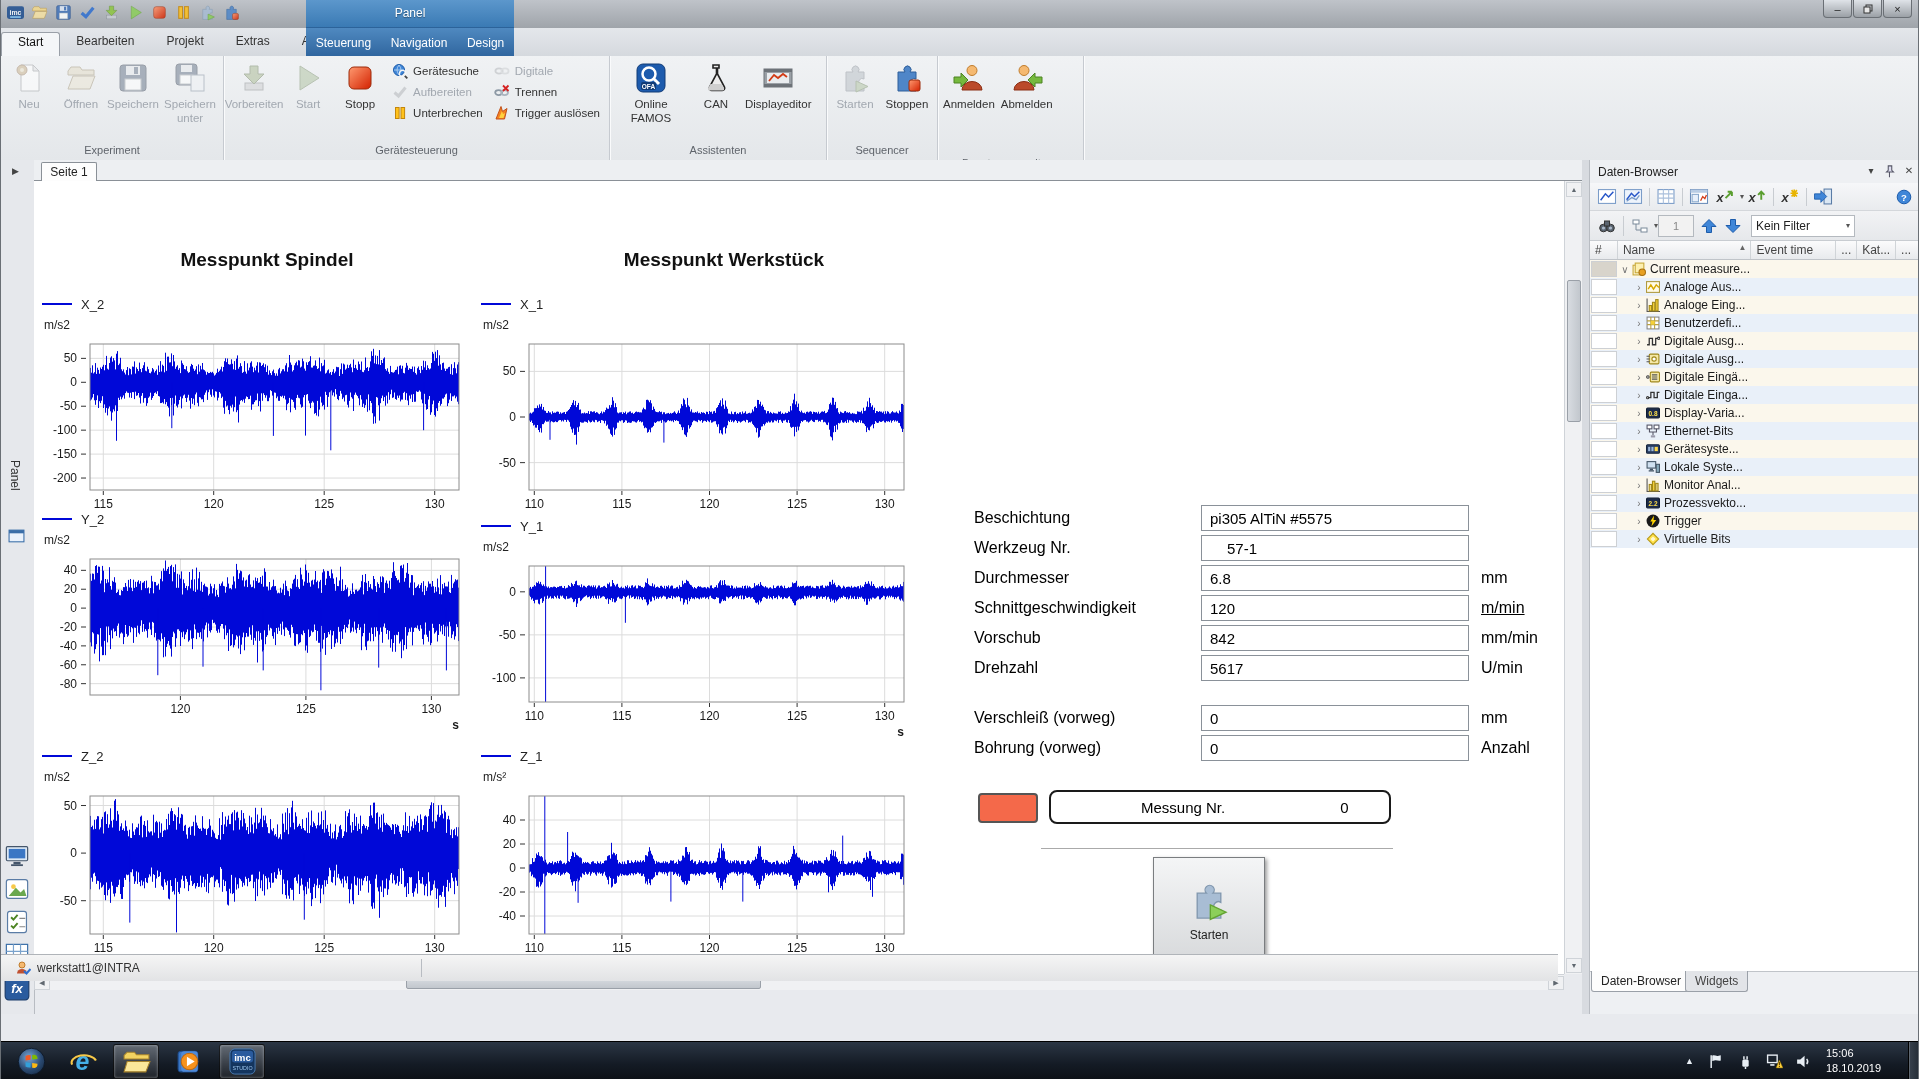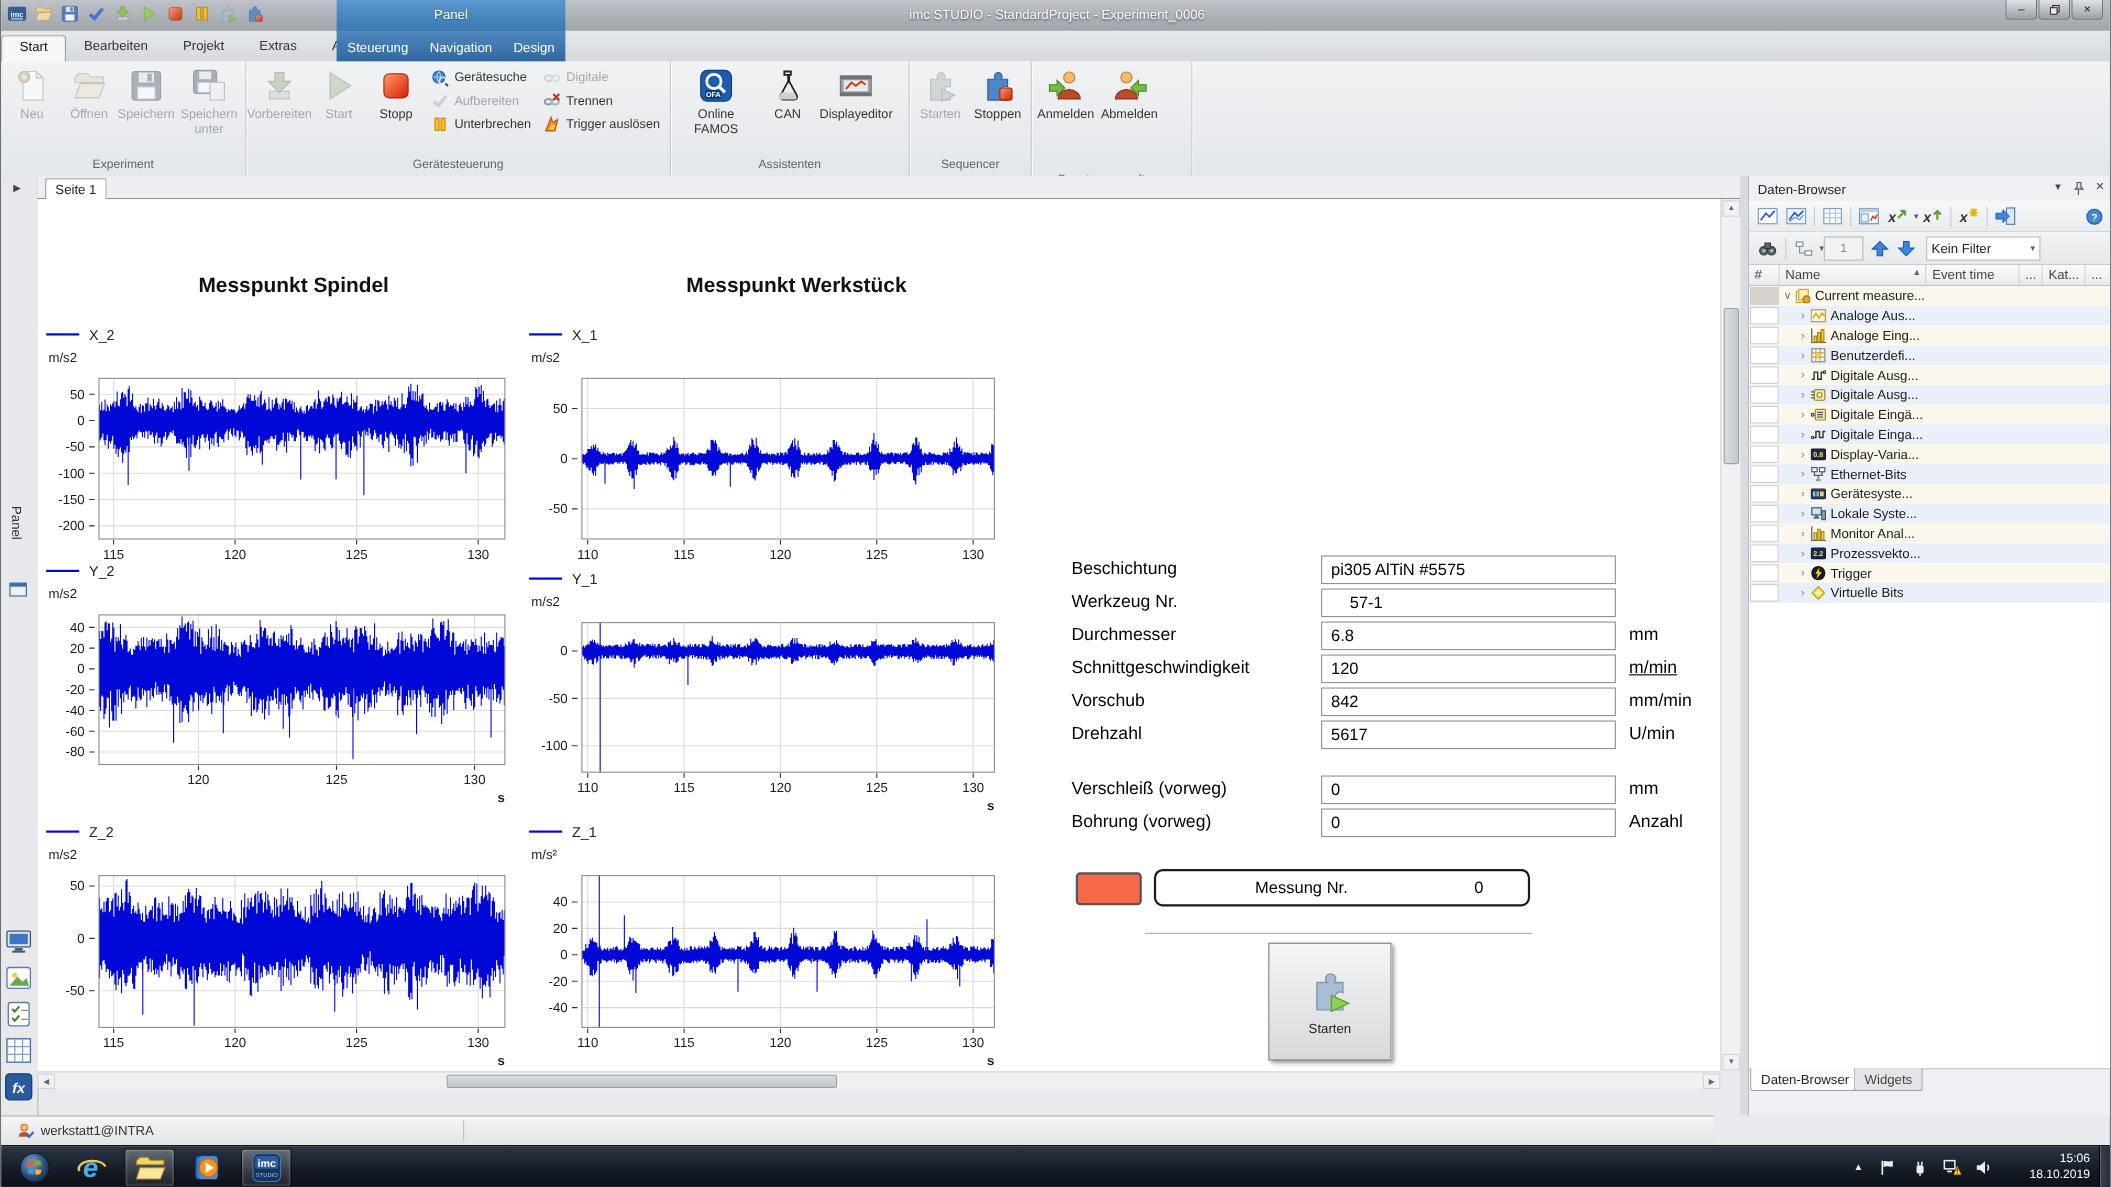--- a/index.html
+++ b/index.html
@@ -79,21 +79,21 @@
   #hscroll{position:absolute;left:33px;top:974px;width:1530px;height:16px;background:#f0f1f3;border-top:1px solid #cfd3d8;box-sizing:border-box;}
   .sbtn{position:absolute;background:#f0f1f3;color:#606870;font-size:7px;display:flex;align-items:center;justify-content:center;border:1px solid #cfd3d8;box-sizing:border-box;}
   .sthumb{position:absolute;background:linear-gradient(90deg,#d8dce1,#c2c7cd);border:1px solid #9aa0a8;border-radius:2px;box-sizing:border-box;}
   #hscroll .sthumb{background:linear-gradient(#d8dce1,#c2c7cd);}
   #splitter{position:absolute;left:1581px;top:160px;width:7px;height:854px;background:#d8dbe0;}
 
   
   #logstrip{position:absolute;left:33px;top:990px;width:1548px;height:24px;background:#e9ebee;border-top:1px solid #c2c6cb;}
   #logtab{position:absolute;left:10px;top:2px;width:84px;height:22px;background:linear-gradient(#fdfdfd,#eef0f2);border:1px solid #9aa0a8;border-bottom:none;border-radius:2px 2px 0 0;display:flex;align-items:center;gap:4px;font-size:12px;color:#222;padding-left:5px;box-sizing:border-box;}
   #logtab .ic{width:14px;height:14px;}
-  #statusbar{position:absolute;left:0;top:1014px;width:1557px;height:27px;background:linear-gradient(#f5f5f5,#e2e3e5);border-top:1px solid #b0b4b9;box-sizing:border-box;}
+  #statusbar{position:absolute;left:0;top:954px;width:1557px;height:27px;background:linear-gradient(#f5f5f5,#e2e3e5);border-top:1px solid #b0b4b9;box-sizing:border-box;}
   #statusbar .ic{position:absolute;left:14px;top:5px;width:16px;height:16px;}
   #statususer{position:absolute;left:36px;top:6px;font-size:12px;color:#333;}
   #statussep{position:absolute;left:420px;top:4px;width:1px;height:18px;background:#b8bcc2;}
 
   
   #dbpanel{position:absolute;left:1588px;top:160px;width:331px;height:854px;background:#eef0f3;border-left:1px solid #b8bcc2;box-sizing:border-box;font-size:12px;}
   #dbheader{position:absolute;left:0;top:0;width:100%;height:23px;display:flex;align-items:center;color:#222;}
   #dbheader .t{margin-left:8px;flex:1;}
   #dbheader .hic{width:16px;height:14px;text-align:center;color:#444;font-size:10px;margin-right:3px;}
   #dbtb1{position:absolute;left:0;top:23px;width:100%;height:28px;background:linear-gradient(#f6f7f9,#e9ebee);border-bottom:1px solid #d4d7db;display:flex;align-items:center;padding-left:4px;box-sizing:border-box;}
@@ -121,21 +121,21 @@
 
   
   #taskbar{position:absolute;left:0;top:1041px;width:1919px;height:38px;background:linear-gradient(#2b3644,#141b25 60%,#0d1117);border-top:1px solid #000;box-sizing:border-box;}
   #tbapps{position:absolute;left:8px;top:0;height:38px;display:flex;align-items:center;gap:8px;}
   .tbapp{width:44px;height:33px;display:flex;align-items:center;justify-content:center;border-radius:3px;}
   .tbapp .ic{width:29px;height:29px;}
   .tbapp.active{background:linear-gradient(rgba(255,255,255,.28),rgba(255,255,255,.07));border:1px solid rgba(0,0,0,.7);box-shadow:inset 0 0 3px rgba(255,255,255,.45);}
   #tray{position:absolute;right:0;top:0;height:38px;display:flex;align-items:center;}
   #tray .ic{width:17px;height:17px;margin:0 6px;}
   #traychev{color:#e8eef4;font-size:9px;margin:0 8px;}
-  #clock{width:74px;text-align:right;font-size:11px;color:#fff;line-height:1.35;margin:0 8px;}
+  #clock{width:74px;text-align:left;font-size:11px;color:#fff;line-height:1.35;margin:0 8px;}
   #showdesk{width:11px;height:38px;background:linear-gradient(90deg,#39424e,#222a33);border-left:1px solid #000;box-shadow:inset 1px 0 0 rgba(255,255,255,.2);}
 </style>
 </head>
 <body>
 
 <div id="root">
 
   <div id="titlebar">
     <div id="qat">
         <span class="ic"><svg viewBox="0 0 16 16">
@@ -184,21 +184,20 @@
             <defs>
               <linearGradient id="rg2" x1="0" y1="0" x2="1" y2="1">
                 <stop offset="0" stop-color="#ff9a70"></stop>
                 <stop offset="1" stop-color="#d32100"></stop>
               </linearGradient>
             </defs>
             <path d="M7 10h7a3.5 3.5 0 1 1 5 0h6v7a3.5 3.5 0 1 0 0 6v6H7z" fill="#4f86c8" stroke="#2e5f9a"></path>
             <rect x="18" y="18" width="11" height="11" rx="2" fill="url(#rg2)" stroke="#9c2a0a"></rect>
           </svg></span>
       </div>
-    <div id="title">imc STUDIO - StandardProject - Experiment_0006</div>
     <div id="wincontrols">
       <div class="winbtn">–</div>
       <div class="winbtn">
           <svg width="10" height="10" viewBox="0 0 10 10">
             <rect x="3" y="1" width="6" height="6" fill="none" stroke="#333"></rect>
             <rect x="1" y="3" width="6" height="6" fill="#e8e8e8" stroke="#333"></rect>
           </svg>
         </div>
       <div class="winbtn">×</div>
     </div>

